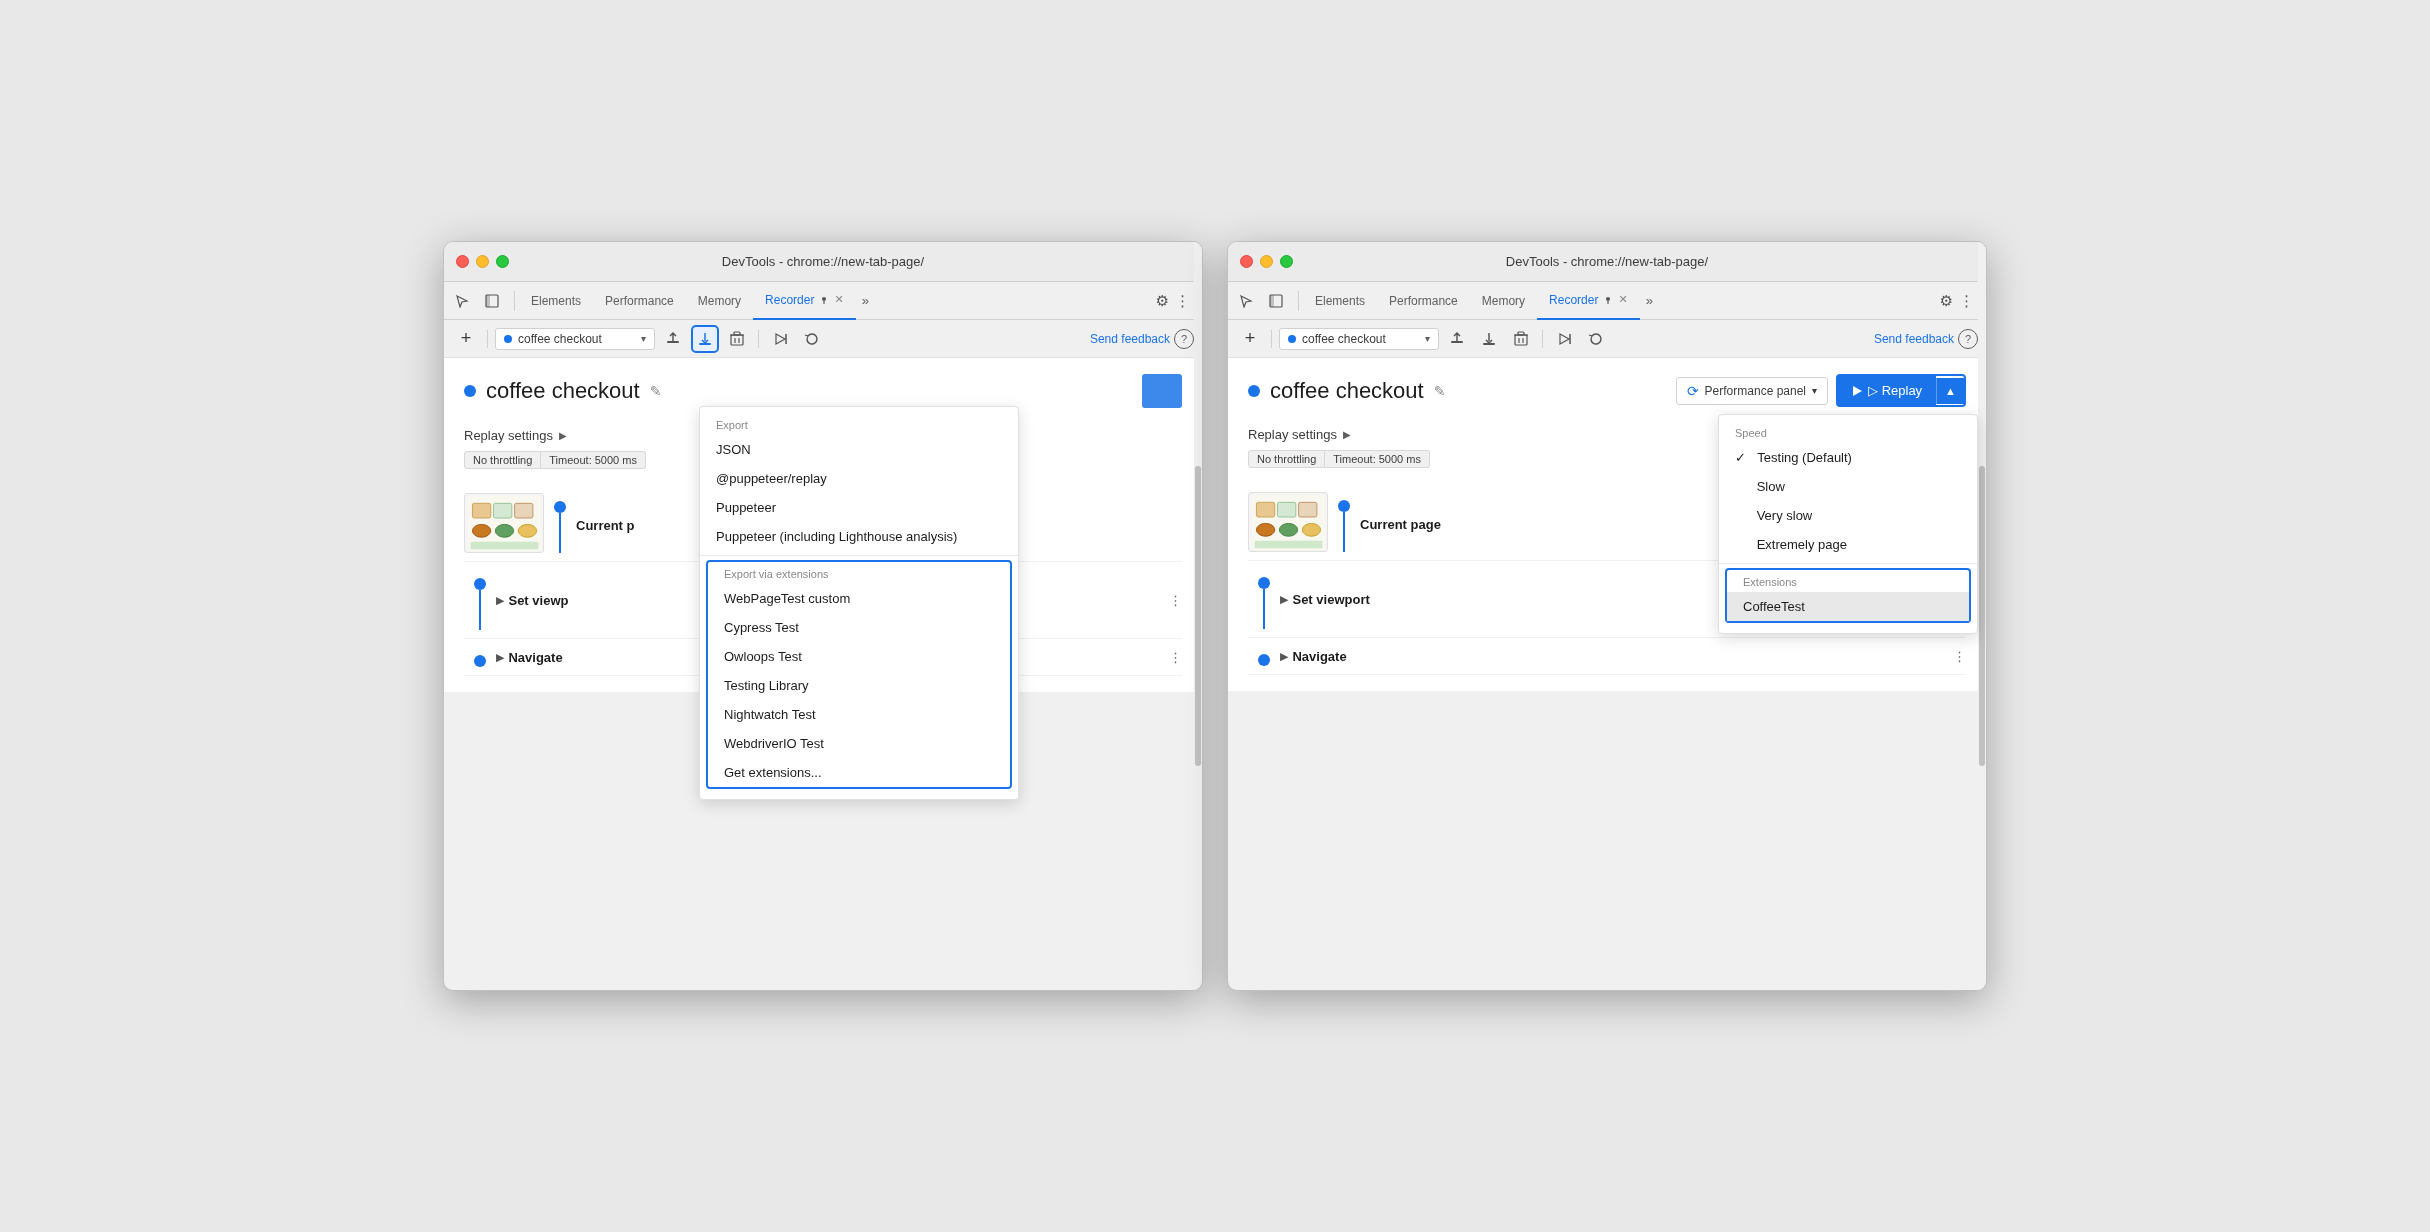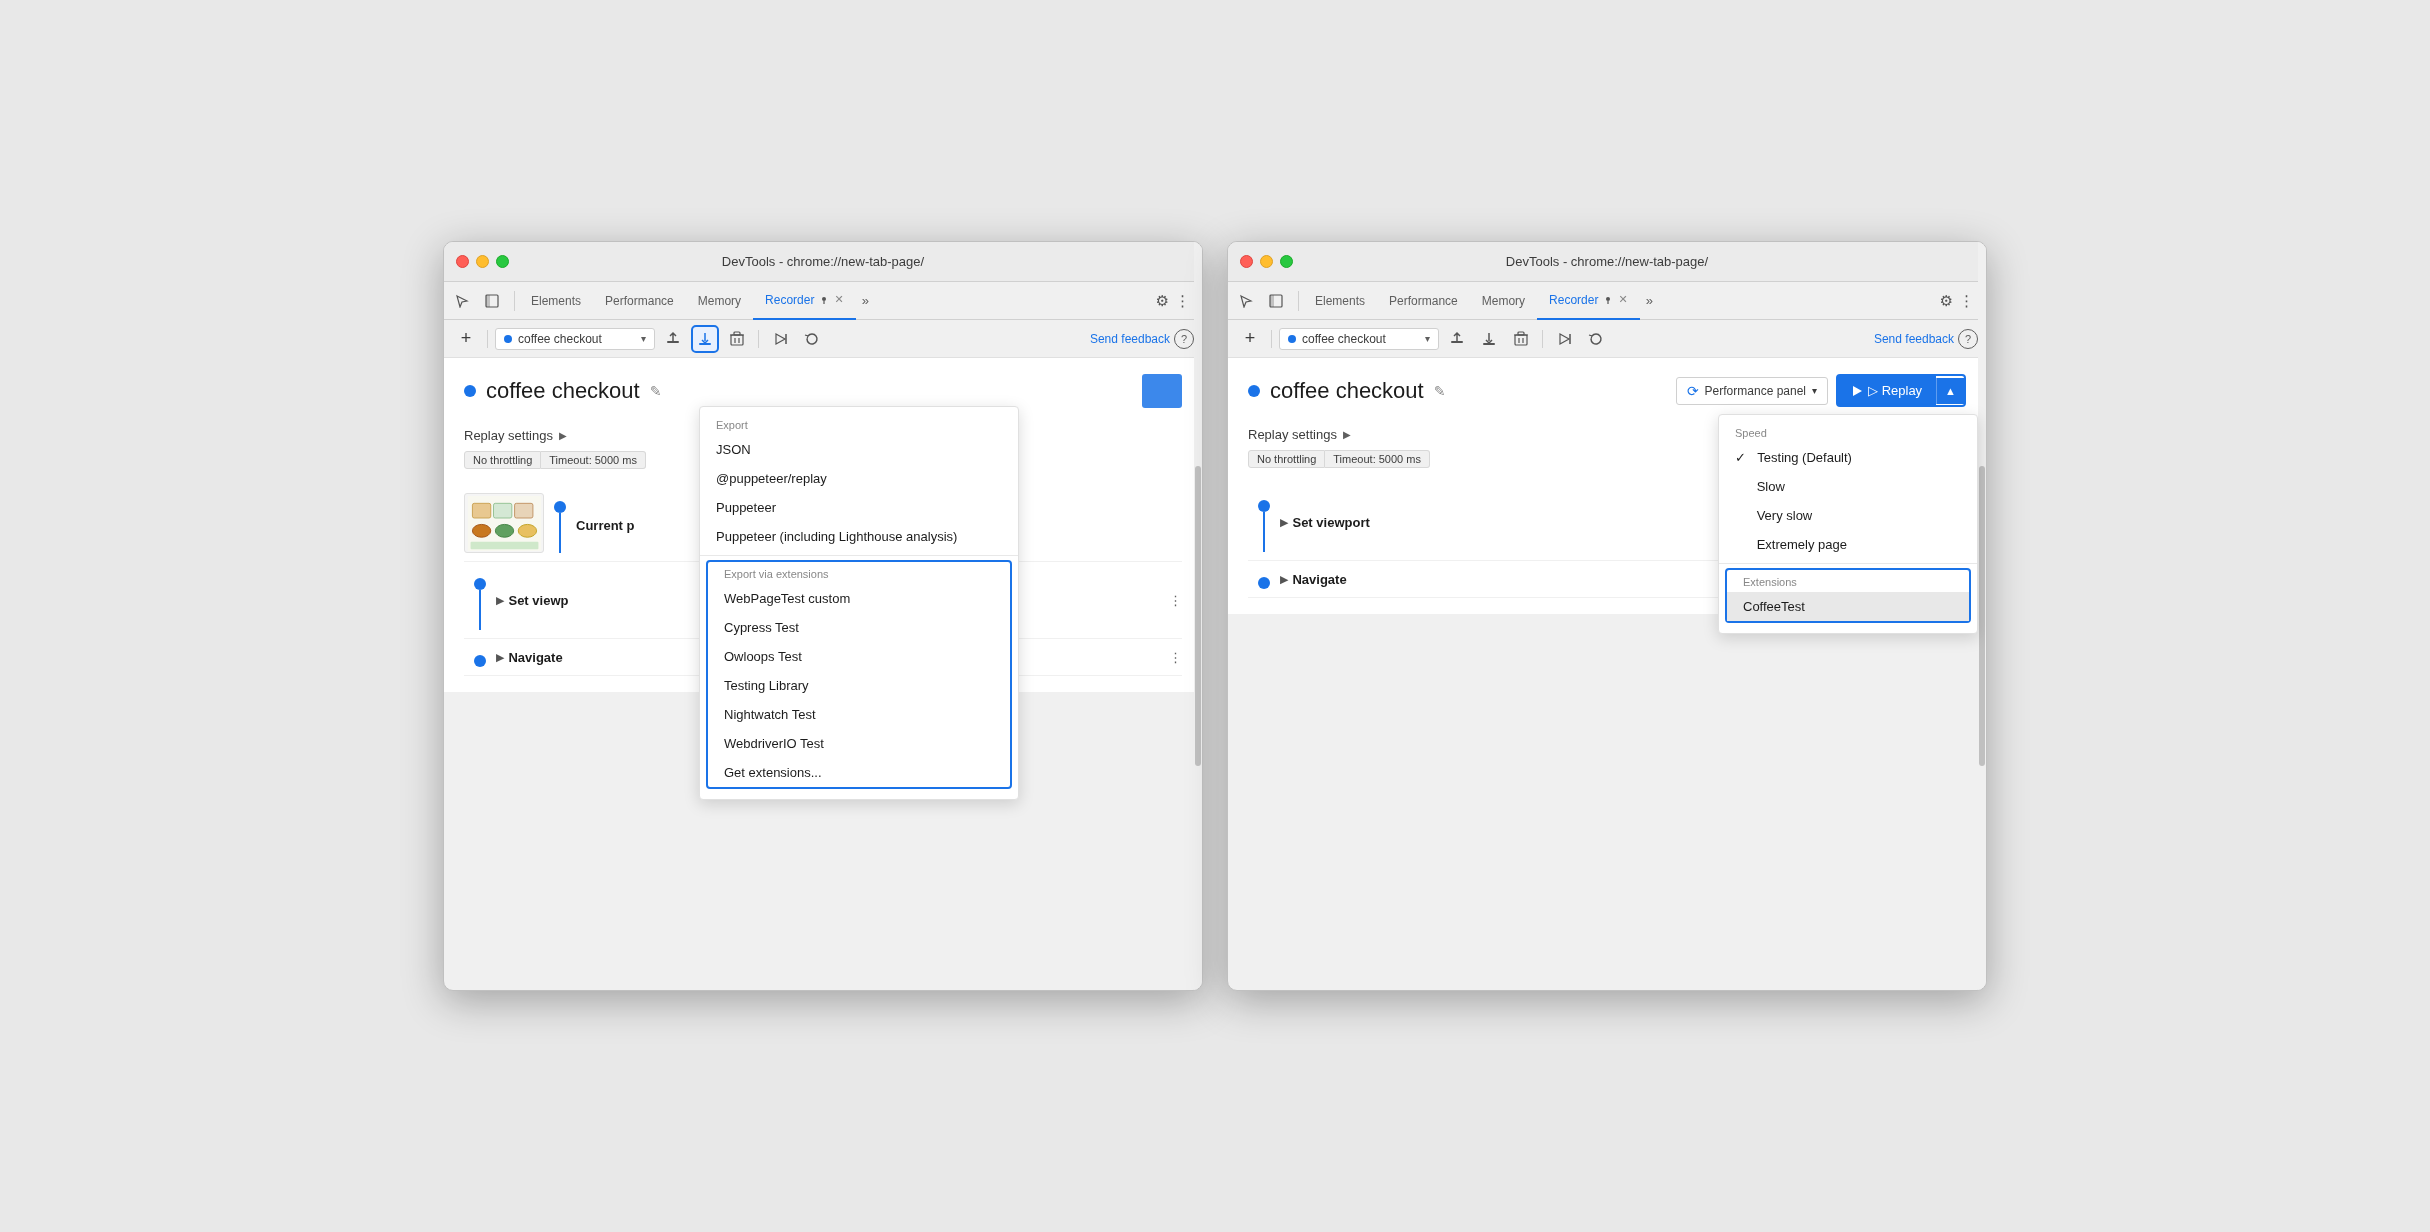--- a/index.html
+++ b/index.html
@@ -816,20 +816,41 @@
       <span class="replay-settings-label">Replay settings</span>
       <span class="expand-arrow">▶</span>
     </div>
     <div class="settings-details">
       <span class="settings-pill">No throttling</span>
       <span class="settings-pill">Timeout: 5000 ms</span>
     </div>
 
     <div class="steps-area">
 
+      <div class="step-row">
+        <div class="step-thumbnail">
+          <svg class="coffee-svg" viewBox="0 0 80 60" xmlns="http://www.w3.org/2000/svg">
+            <rect width="80" height="60" fill="#f8f8f0"></rect>
+            <rect x="5" y="8" width="20" height="16" rx="2" fill="#e8c890" stroke="#c8a050" stroke-width="1"></rect>
+            <rect x="28" y="8" width="20" height="16" rx="2" fill="#d4e8d4" stroke="#90c090" stroke-width="1"></rect>
+            <rect x="51" y="8" width="20" height="16" rx="2" fill="#e8d4b8" stroke="#c09060" stroke-width="1"></rect>
+            <ellipse cx="15" cy="38" rx="10" ry="7" fill="#c87820" stroke="#a05010" stroke-width="1"></ellipse>
+            <ellipse cx="40" cy="38" rx="10" ry="7" fill="#60a060" stroke="#408040" stroke-width="1"></ellipse>
+            <ellipse cx="65" cy="38" rx="10" ry="7" fill="#e8c060" stroke="#c0a020" stroke-width="1"></ellipse>
+            <rect x="3" y="50" width="74" height="8" rx="1" fill="#90d090" opacity="0.4"></rect>
+          </svg>
+        </div>
+        <div style="display:flex;flex-direction:column;align-items:center;margin:0 10px;">
+          <div class="step-dot"></div>
+          <div class="step-line"></div>
+        </div>
+        <div class="step-content">
+          <span class="step-label current-page-label">Current page</span>
+        </div>
+      </div>
 
       <div class="step-row" style="padding-left:93px;">
         <div style="align-self:stretch;display:flex;flex-direction:column;align-items:center;margin-right:10px;margin-left:-83px;">
           <div class="step-dot"></div>
           <div class="step-line"></div>
         </div>
         <span style="font-size:11px;color:#555;margin-right:4px">▶</span>
         <span class="step-label" style="font-size:13px;">Set viewport</span>
         <span style="font-size:13px;color:#5f5f5f;margin-left:auto;cursor:pointer">⋮</span>
       </div>

